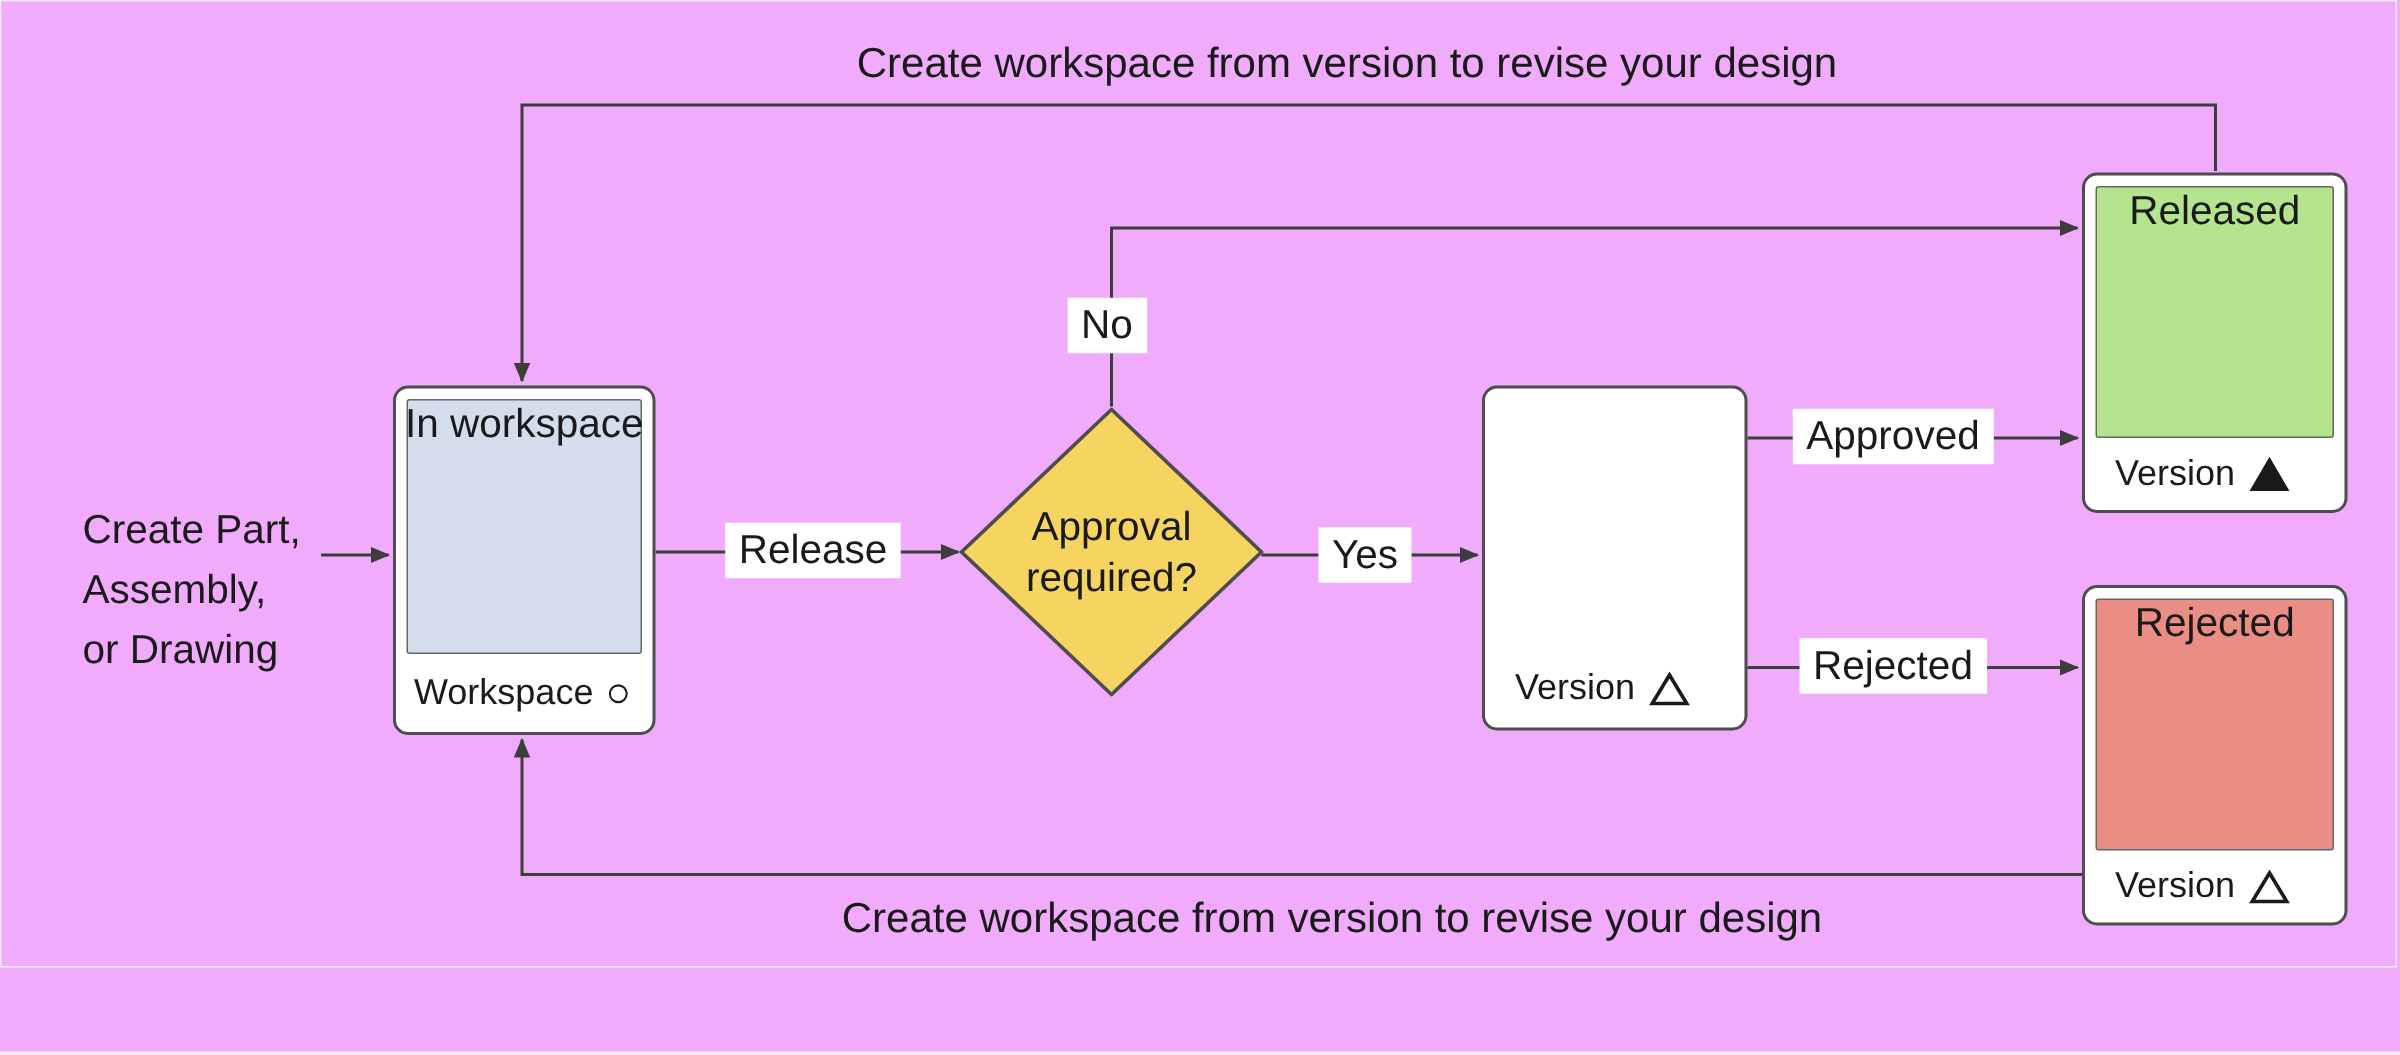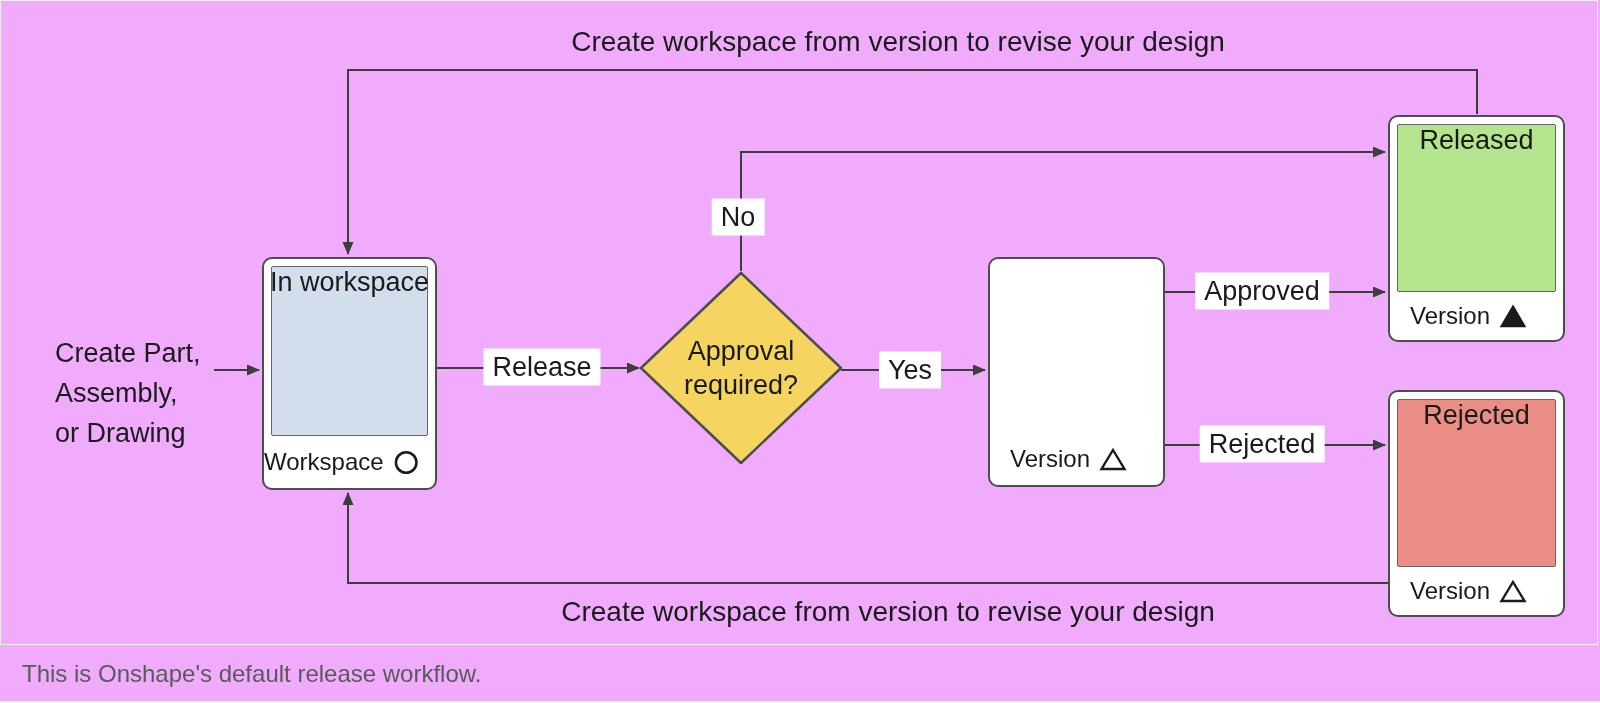--- a/index.html
+++ b/index.html
@@ -119,21 +119,21 @@
   <div class="start-text">
     <div>Create Part,</div>
     <div>Assembly,</div>
     <div>or Drawing</div>
   </div>
 
   <div class="node" style="left: 262px; top: 257px; width: 175px; height: 233px; border-color: rgb(77, 77, 77);">
     <div class="node-fill" style="bottom: 52px; background-color: rgb(211, 221, 236); border-color: rgb(102, 102, 102);">
       <span class="node-label">In workspace</span>
     </div>
-    <div class="node-strip" style="height:52px;">
+    <div class="node-strip" style="height:52px;padding-left:12px;">
       <span>Workspace</span>
       <svg width="27" height="27" viewBox="0 0 27 27">
         <circle cx="13.5" cy="13.5" r="10.5" fill="none" stroke="#1a1a1a" stroke-width="2.6"></circle>
       </svg>
     </div>
   </div>
 
   <div class="node" style="left: 988px; top: 257px; width: 177px; height: 230px; border-color: rgb(77, 77, 77);">
     <div class="node-strip" style="height:52px;">
       <span>Version</span>
@@ -171,14 +171,13 @@
     <div>Approval</div>
     <div>required?</div>
   </div>
 
   <div class="edge-label" style="left:542px; top:367px;">Release</div>
   <div class="edge-label" style="left:910px; top:370px;">Yes</div>
   <div class="edge-label" style="left:738px; top:217px;">No</div>
   <div class="edge-label" style="left:1262px; top:291px;">Approved</div>
   <div class="edge-label" style="left:1262px; top:444px;">Rejected</div>
 
-  <div class="caption" style="color: rgb(90, 90, 90);">This is Onshape's default release workflow.</div>
 </div>
 
 </body></html>

